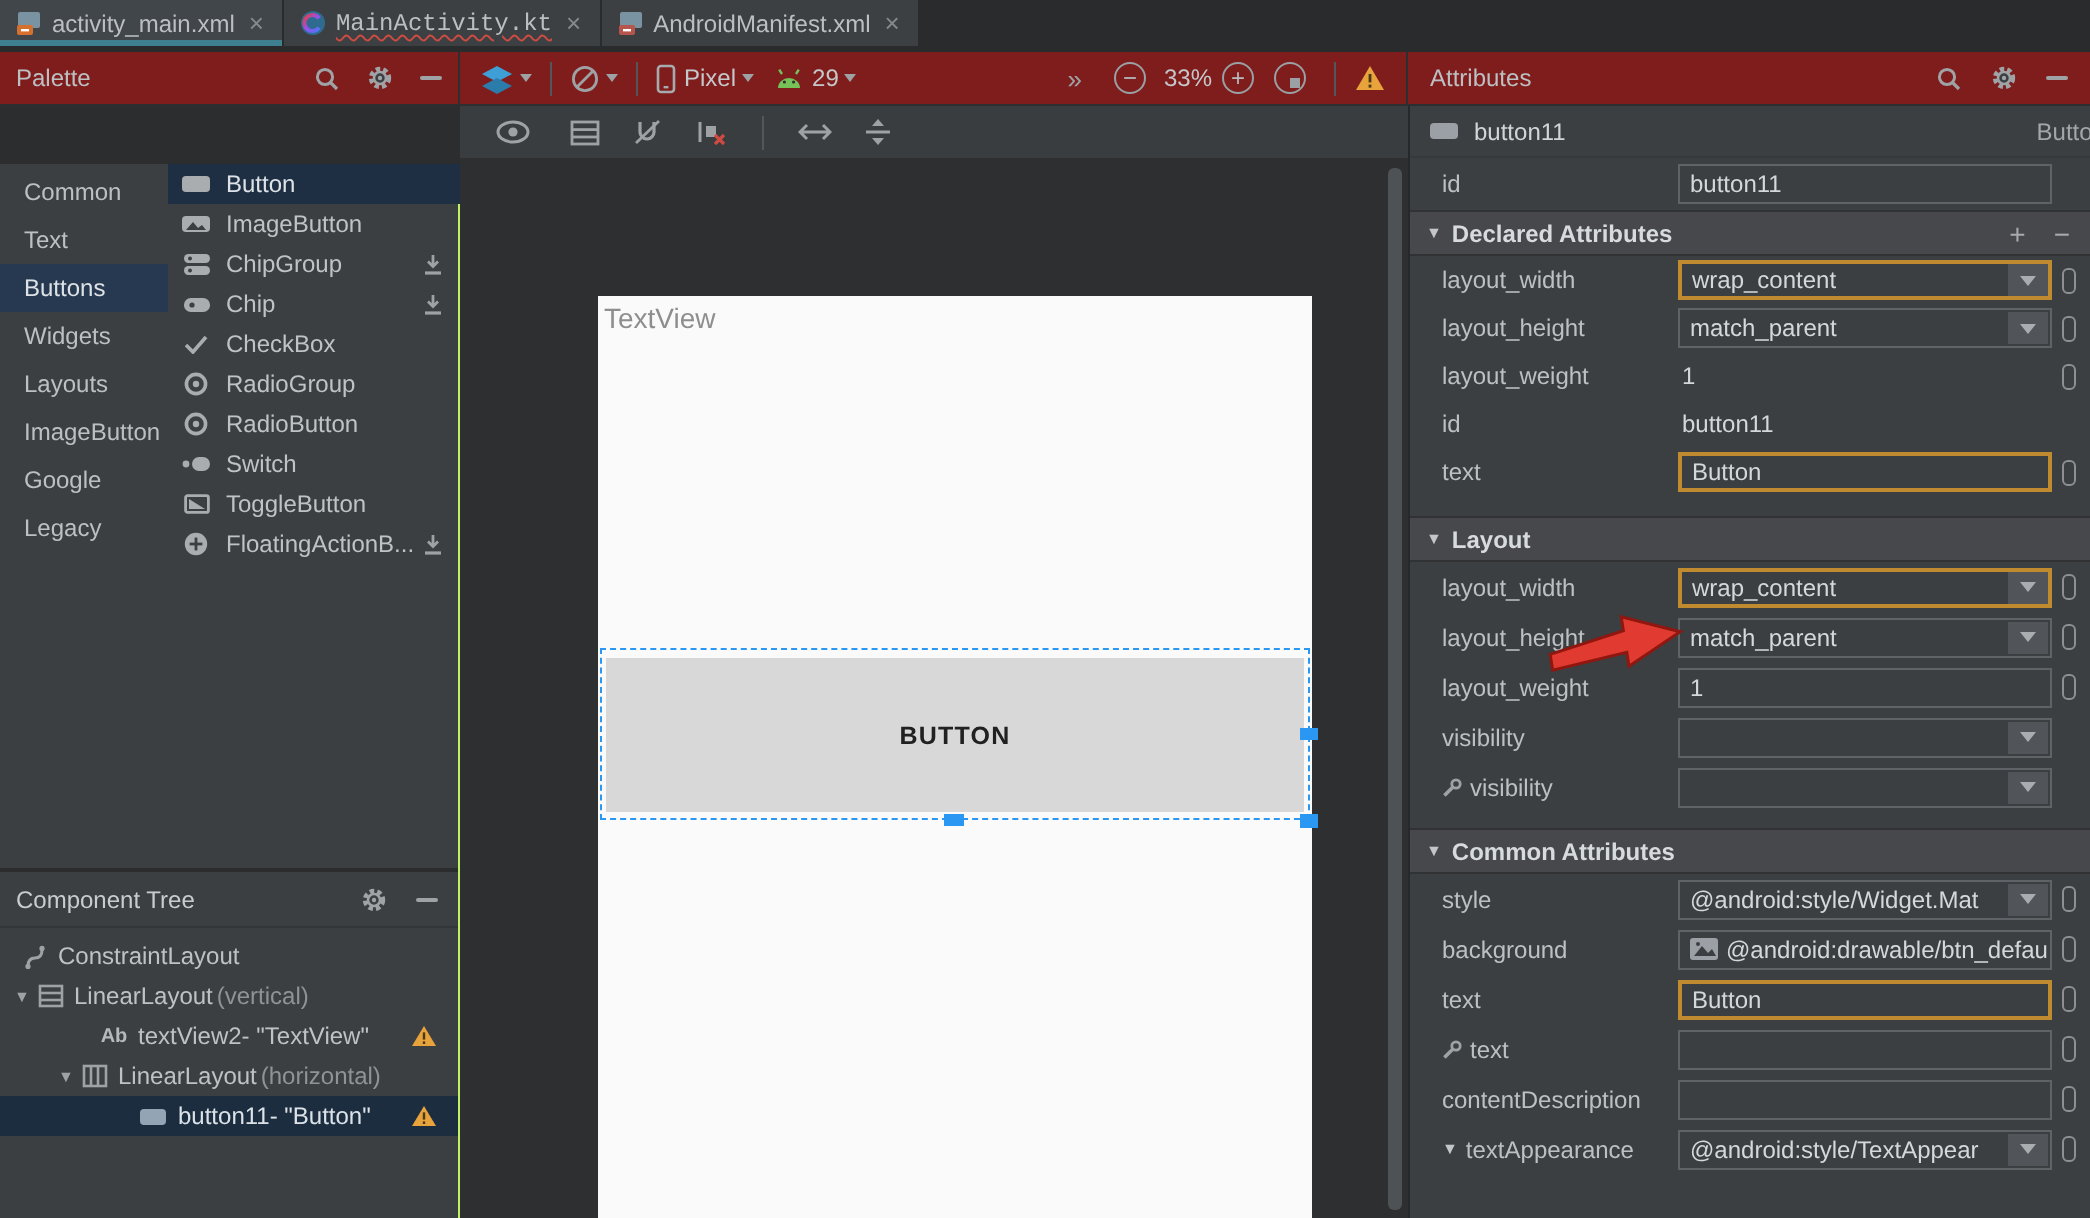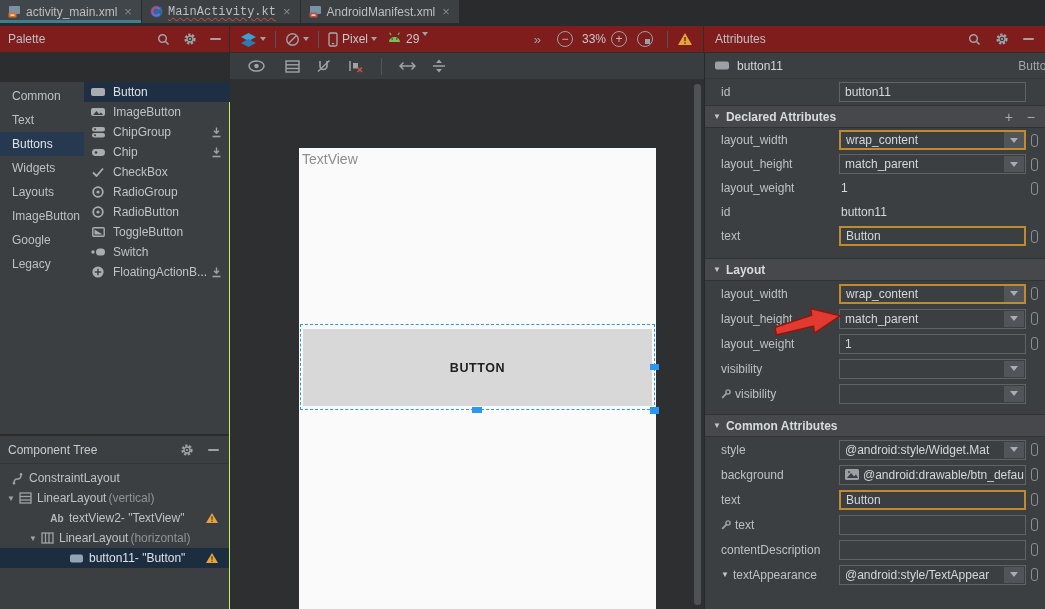--- a/index.html
+++ b/index.html
@@ -175,21 +175,21 @@
     <span class="vsep"></span>
     <span style="display:flex;align-items:center">
       <svg width="10" height="15">
           <rect x="1" y="1" width="8" height="13" rx="1.5" fill="none" stroke="#a8abae" stroke-width="1.3"></rect>
           <rect x="3.8" y="11" width="2.4" height="1.2" fill="#a8abae"></rect>
         </svg>
       <span class="tool-txt">Pixel</span>
       <span class="tri-down"></span>
     </span>
     <span style="width:10px"></span>
-    <span style="display:flex;align-items:flex-start">
+    <span style="display:flex;align-items:center">
       <svg width="15" height="11">
           <path d="M2 10 a5.5 5 0 0 1 11 0 z" fill="#77c159"></path>
           <line x1="4" y1="3" x2="2.6" y2="0.8" stroke="#77c159" stroke-width="1.2"></line>
           <line x1="11" y1="3" x2="12.4" y2="0.8" stroke="#77c159" stroke-width="1.2"></line>
           <circle cx="5.2" cy="7" r="0.8" fill="#2d2f31"></circle>
           <circle cx="9.8" cy="7" r="0.8" fill="#2d2f31"></circle>
         </svg>
       <span class="tool-txt">29</span>
       <span class="tri-down"></span>
     </span>
@@ -329,35 +329,35 @@
       <span class="pi-icon">
           <svg width="12" height="12">
             <circle cx="6" cy="6" r="4.8" fill="none" stroke="#a9adb0" stroke-width="1.8"></circle>
             <circle cx="6" cy="6" r="1.6" fill="#a9adb0"></circle>
           </svg>
         </span>
       <span>RadioButton</span>
     </div>
     <div class="pal-item">
       <span class="pi-icon">
+          <svg width="14" height="8">
+            <circle cx="2" cy="4" r="1.7" fill="#a9adb0"></circle>
+            <rect x="5" y="0.5" width="9" height="7" rx="3.5" fill="#a9adb0"></rect>
+          </svg>
+        </span>
+      <span>Switch</span>
+    </div>
+    <div class="pal-item">
+      <span class="pi-icon">
           <svg width="13" height="10">
             <rect x="0.8" y="0.8" width="11.4" height="8.4" rx="1" fill="none" stroke="#a9adb0" stroke-width="1.4"></rect>
             <polygon points="2.5,7.5 10.5,7.5 2.5,2.5" fill="#a9adb0"></polygon>
           </svg>
         </span>
       <span>ToggleButton</span>
-    </div>
-    <div class="pal-item">
-      <span class="pi-icon">
-          <svg width="14" height="8">
-            <circle cx="2" cy="4" r="1.7" fill="#a9adb0"></circle>
-            <rect x="5" y="0.5" width="9" height="7" rx="3.5" fill="#a9adb0"></rect>
-          </svg>
-        </span>
-      <span>Switch</span>
     </div>
     <div class="pal-item">
       <span class="pi-icon">
           <svg width="12" height="12">
             <circle cx="6" cy="6" r="5.6" fill="#a9adb0"></circle>
             <rect x="5.3" y="2.8" width="1.4" height="6.4" fill="#3c3f41"></rect>
             <rect x="2.8" y="5.3" width="6.4" height="1.4" fill="#3c3f41"></rect>
           </svg>
         </span>
       <span>FloatingActionB...</span>

